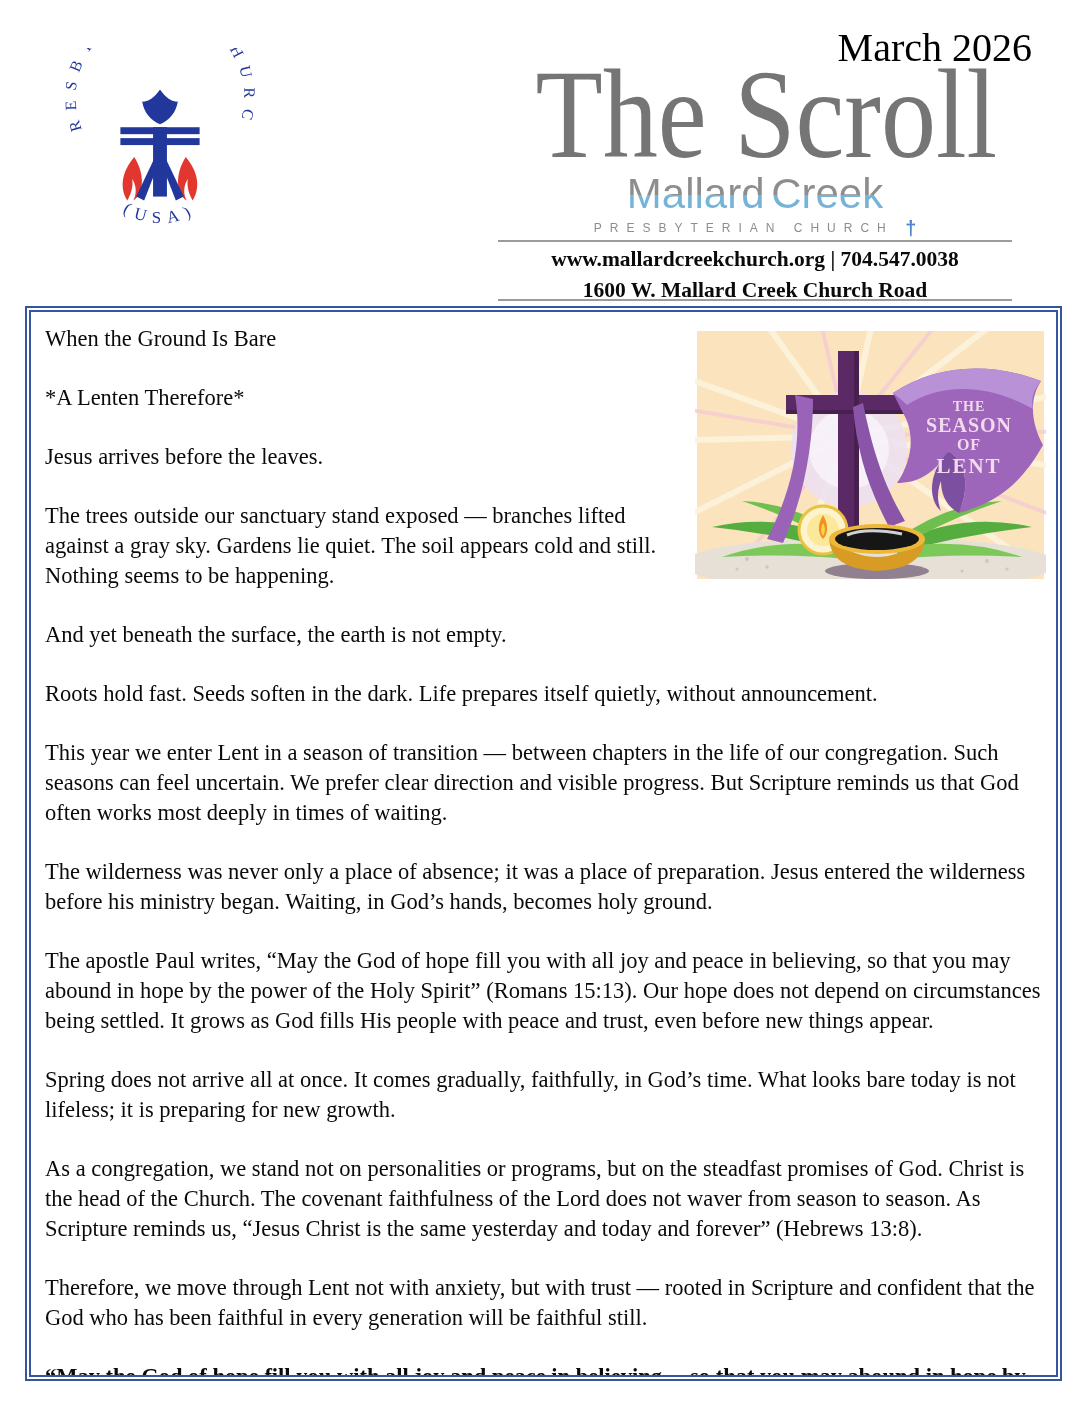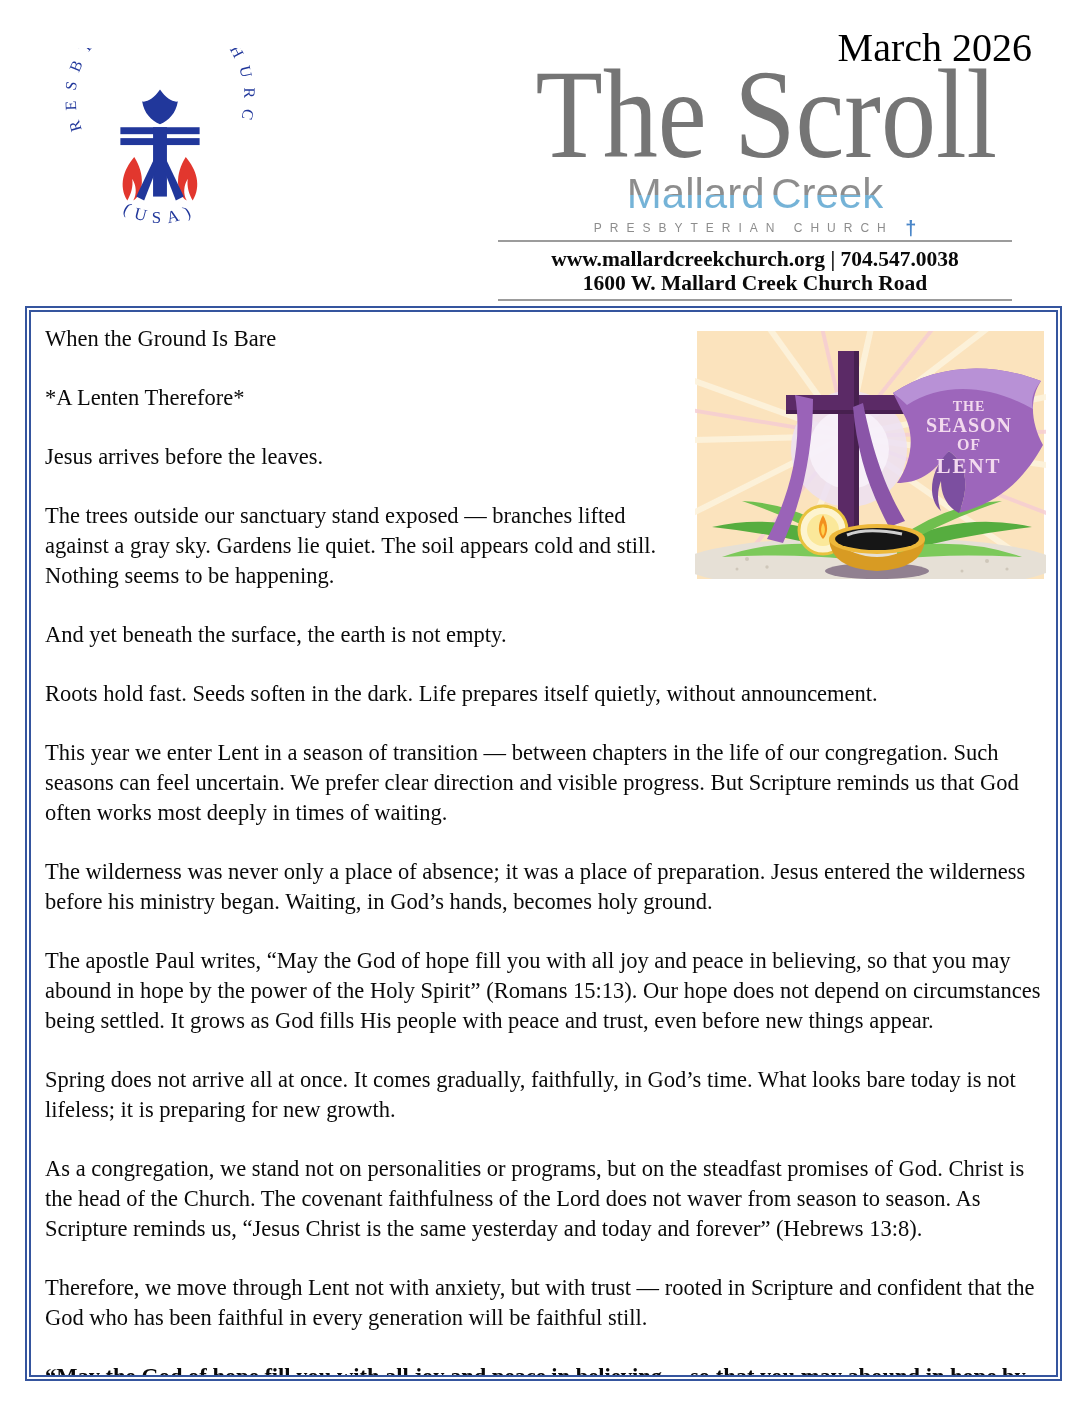--- a/index.html
+++ b/index.html
@@ -45,21 +45,21 @@
   .brand-cross { color: var(--cross_blue, #4a86c8); font-size: 20px; letter-spacing: 0; vertical-align: -3px; font-weight: bold; }
 
   .rule { position: absolute; left: 498px; width: 514px; height: 2px; background: var(--rule_gray, #9c9c9c); }
   .rule-1 { top: 240px; }
   .rule-2 { top: 299px; }
   .contact-line {
     position: absolute; left: 498px; width: 514px; text-align: center;
     font-weight: bold; font-size: 21.5px; line-height: 26px; font-family: Liberation Serif, serif;
   }
   .contact-1 { top: 246px; }
-  .contact-2 { top: 270px; text-align: center; }
+  .contact-2 { top: 277px; text-align: center; }
 
   
   .content-box {
     position: absolute; left: 25px; top: 306px;
     width: 1037px; height: 1075px;
     box-sizing: border-box;
     border: 6px double var(--border_blue, #35559e);
     padding: 12px 10px 12px 14px;
     overflow: hidden;
   }

